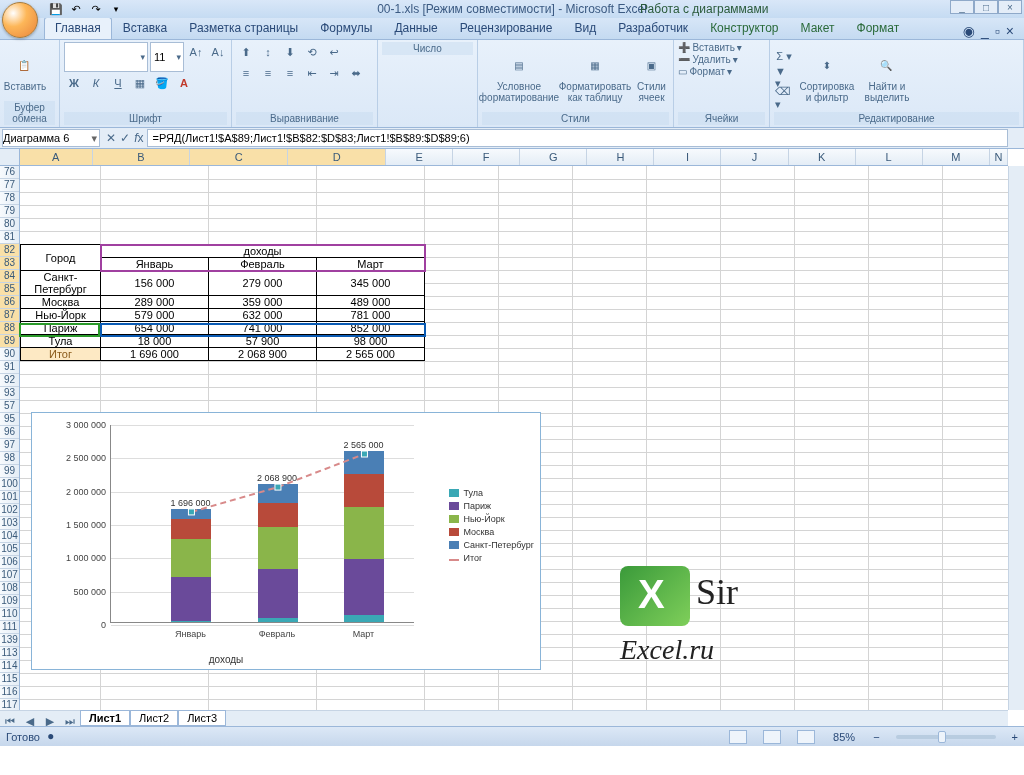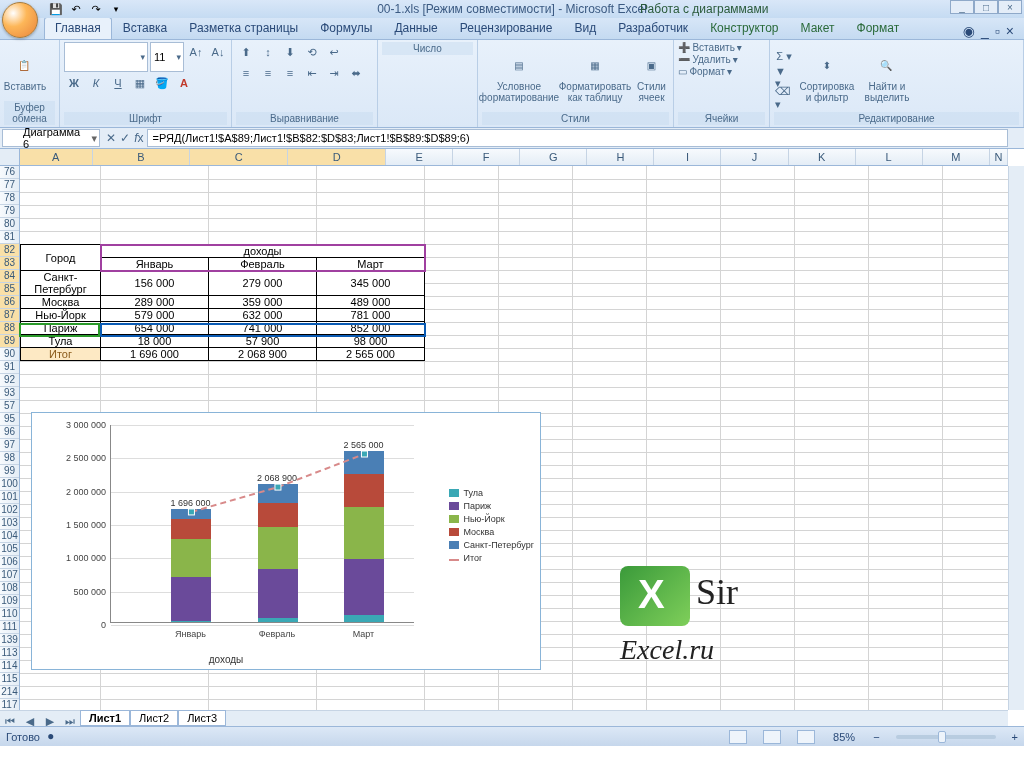--- a/index.html
+++ b/index.html
@@ -30,21 +30,21 @@
 .big-btn { display: flex; flex-direction: column; align-items: center; width: 42px; color:#4a6a8a; font-size:10px; text-align:center;}
 .big-btn .ico { width: 28px; height: 28px; margin-bottom:2px; display:flex; align-items:center; justify-content:center; }
 .small-btn { width: 20px; height: 20px; border:1px solid transparent; display:flex; align-items:center; justify-content:center; font-size:11px; color:#4a6a8a;}
 .combo { height: 30px; border: 1px solid #a8bdd6; background: #fff; font-size: 11px; padding: 0 14px 0 3px; position:relative; display:flex; align-items:center;}
 .combo::after{content:'▾'; position:absolute; right:2px; font-size:9px; color:#4a6a8a;}
 .col3 { display: flex; flex-direction: column; gap: 1px; }
 .row { display: flex; gap: 2px; }
 
 
 .fbar { height: 21px; border-bottom: 1px solid #9bb7d9; display: flex; align-items:center; background:#e4edf7;}
-.name-box { width: 98px; height: 18px; border: 1px solid #a8bdd6; background: #fff; margin: 0 2px; padding:0 20px; font-size:11px; display:flex; align-items:center; position:relative;}
+.name-box { width: 98px; height: 18px; border: 1px solid #a8bdd6; background: #fff; margin: 0 2px; padding:0 0; font-size:11px; display:flex; align-items:center; position:relative;}
 .name-box::after{content:'▾'; position:absolute; right:2px; color:#666;}
 .fx-btns { display:flex; gap:4px; margin:0 4px; color:#4a6a8a; font-size:12px;}
 .formula-input { flex:1; height:18px; border:1px solid #a8bdd6; background:#fff; padding:0 4px; font-size:11px; display:flex; align-items:center; margin-right:16px;}
 
 
 .grid-area { position: relative; height: 577px; background:#fff; overflow:hidden; }
 .col-headers { position:absolute; left:20px; top:0; right:16px; height:17px; background:linear-gradient(#f7fafd,#e4edf6); border-bottom:1px solid #9bb7d9; display:flex;}
 .ch { border-right:1px solid #c6d4e4; text-align:center; font-size:11px; color:#3a5a7a; line-height:16px;}
 .ch.sel{background:#f9e0a8;}
 .row-headers { position:absolute; left:0; top:17px; width:20px; bottom:16px; background:linear-gradient(to right,#f7fafd,#e4edf6); border-right:1px solid #9bb7d9;}
@@ -308,21 +308,21 @@
       <div class="rh">106</div>
       <div class="rh">107</div>
       <div class="rh">108</div>
       <div class="rh">109</div>
       <div class="rh">110</div>
       <div class="rh">111</div>
       <div class="rh">139</div>
       <div class="rh">113</div>
       <div class="rh">114</div>
       <div class="rh">115</div>
-      <div class="rh">214</div>
+      <div class="rh">116</div>
       <div class="rh">117</div>
       <div class="rh">118</div>
       <div class="rh">119</div>
     </div>
   <div class="cells" id="cells">
     <div class="gridlines" id="gridlines">
         <div class="gl-v" style="left: 80px;"></div>
         <div class="gl-v" style="left: 188px;"></div>
         <div class="gl-v" style="left: 296px;"></div>
         <div class="gl-v" style="left: 404px;"></div>

